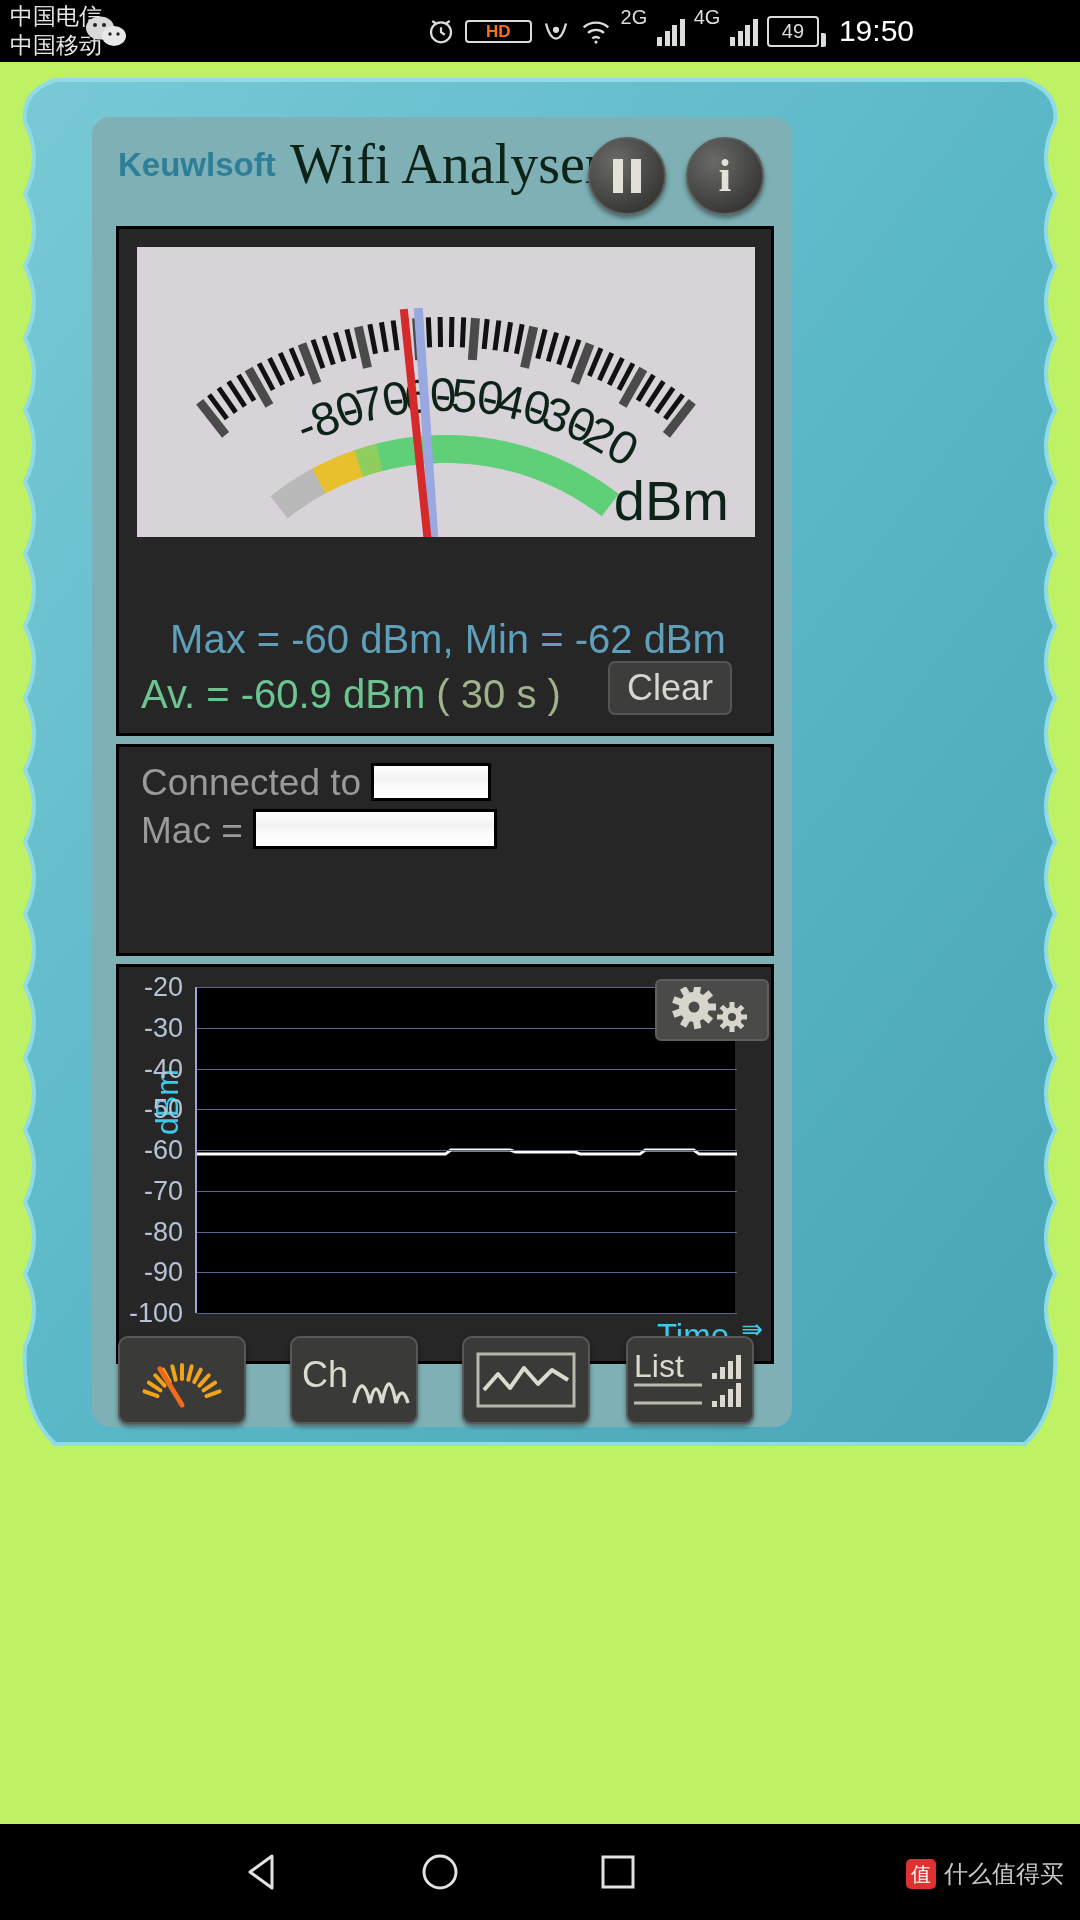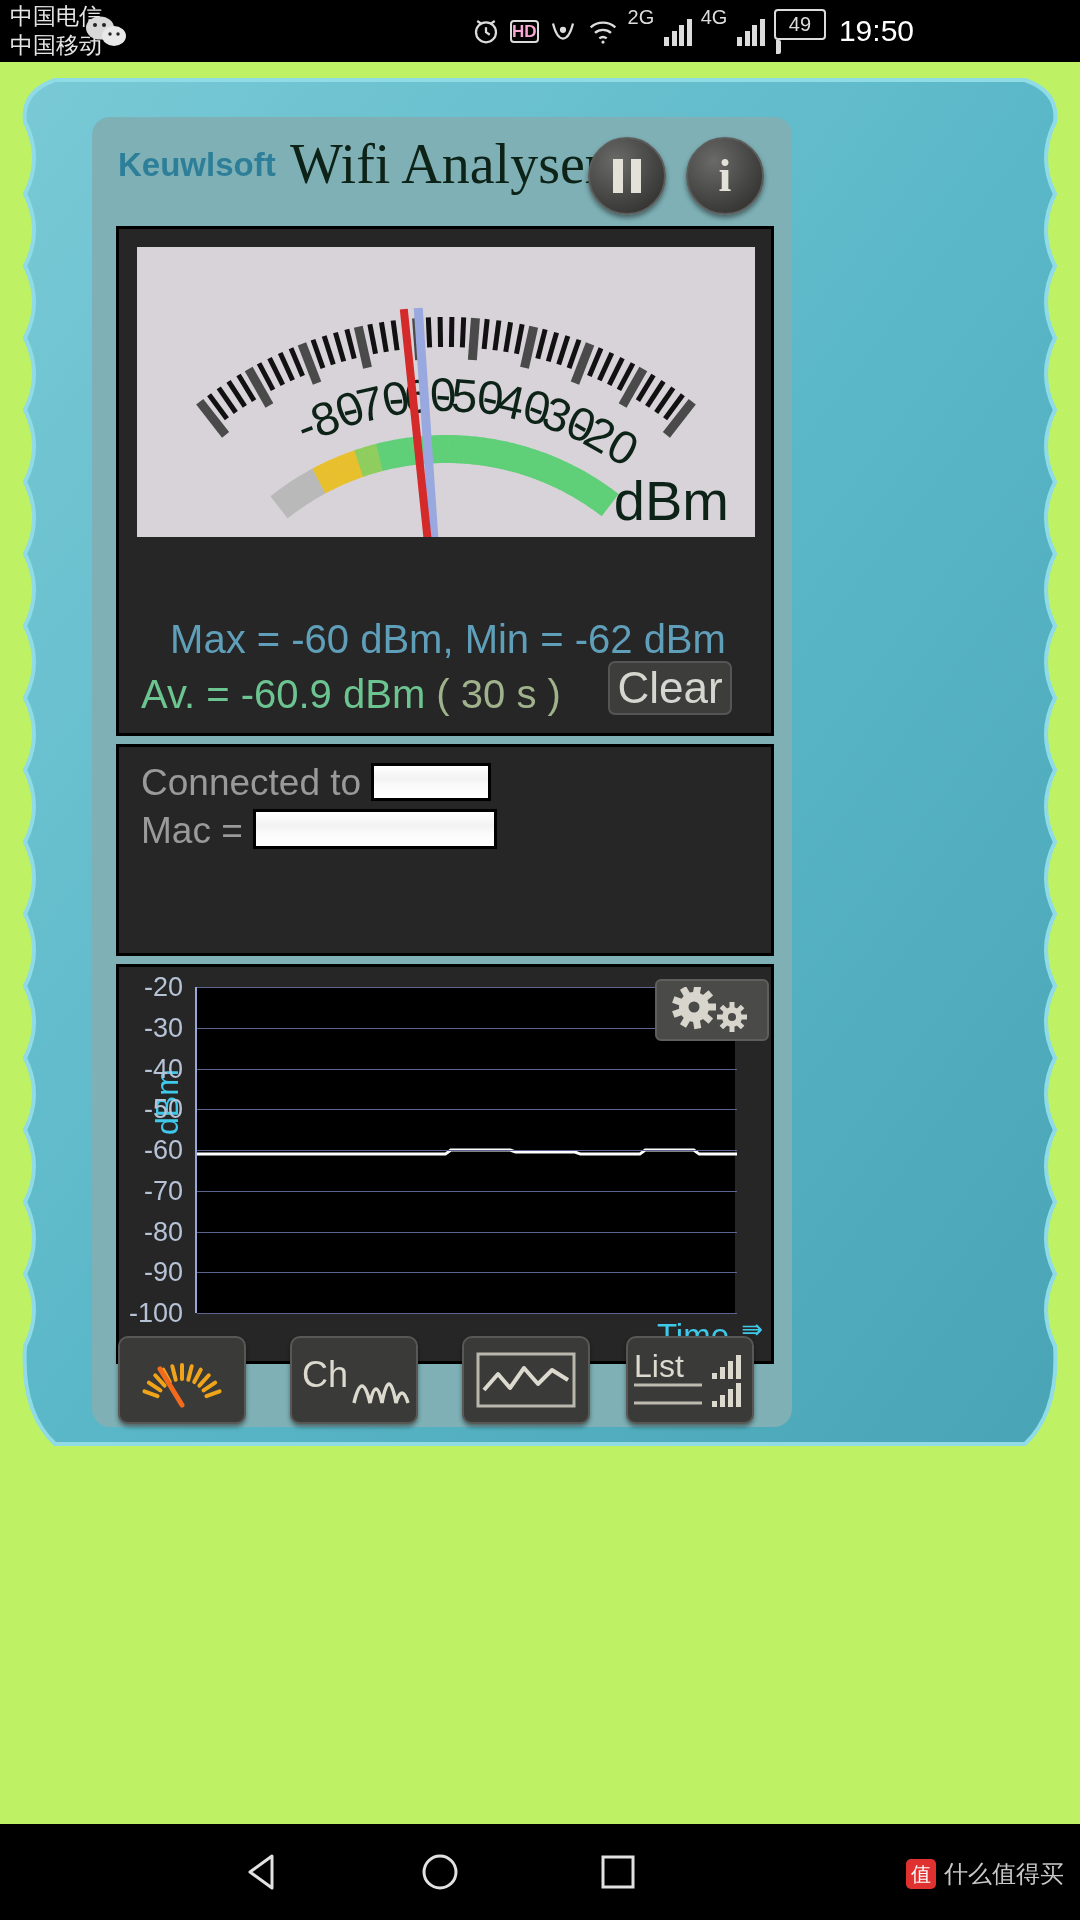--- a/index.html
+++ b/index.html
@@ -7,22 +7,22 @@
   body { font-family:"Liberation Sans", sans-serif; }
 
   
   .statusbar { position:absolute; left:0; top:0; width:928px; height:62px; background:#000; color:#e8e8e8; }
   .carriers { position:absolute; left:10px; top:2px; font-size:23px; line-height:29px; color:#e6e6e6; }
   .wechat-badge { position:absolute; left:85px; top:14px; width:42px; height:34px; }
   .sb-right { position:absolute; right:14px; top:0; height:62px; display:flex; align-items:center; gap:9px; }
   .sb-icon { display:flex; align-items:center; justify-content:center; }
   .clock-txt { font-size:30px; color:#fff; letter-spacing:0px; margin-left:4px; }
   .hd-box { border:2.5px solid #dcdcdc; border-radius:4px; font-size:17px; font-weight:bold;
-            padding:1px 0; color:#f9a8d4; line-height:17px; }
-  .batt { display:flex; align-items:flex-start;flex-direction:column; }
+            padding:1px 19px; color:#f97316; line-height:17px; }
+  .batt { display:flex; align-items:flex-end; }
   .batt-body { border:2.5px solid #dcdcdc; border-radius:4px; width:52px; height:31px; display:flex;
                align-items:center; justify-content:center; font-size:20px; color:#dcdcdc; }
   .batt-tip { width:5px; height:14px; background:#dcdcdc; margin-left:2px; border-radius:0 2px 2px 0; }
   .bars { display:flex; align-items:flex-end; gap:2.5px; height:30px; }
   .bars i { width:5px; background:#dcdcdc; display:block; }
   .gtag { font-size:20px; color:#dcdcdc; align-self:flex-start; margin-top:6px; margin-right:1px; }
 
   
   .app { position:absolute; left:0; top:62px; width:1080px; height:1762px; background:#bef264; }
 
@@ -58,21 +58,21 @@
   .dbm-label { position:absolute; right:26px; bottom:4px; font-size:56px; color:#0d2318;
                font-family:"Liberation Sans", sans-serif; }
 
   .rssi-main { position:absolute; left:0; top:318px; width:658px; text-align:center;
                font-size:55px; color:#5aa8bf; }
   .rssi-main .val { color:#3ec9ea; }
   .minmax { position:absolute; left:0; top:388px; width:658px; text-align:center; font-size:40px; color:#5f9fba; }
   .avrow { position:absolute; left:22px; top:443px; font-size:40px; color:#6cc490; }
   .avrow .secs { color:#9fb28b; }
   #clear-btn { position:absolute; left:489px; top:432px; width:124px; height:54px; background:#3d3d3b;
-               border:2px solid #555; border-radius:7px; color:#d6d6d0; font-size:44px;
+               border:2px solid #555; border-radius:7px; color:#d6d6d0; font-size:36px;
                display:flex; align-items:center; justify-content:center; }
 
   
   #info-panel { left:16px; top:622px; width:658px; height:212px; }
   .inforow { position:absolute; left:22px; font-size:37px; color:#9a9a9a; white-space:nowrap; }
   #row-ssid  { top:15px; }
   #row-mac   { top:62px; }
   #row-speed { top:109px; }
   #row-ip    { top:156px; }
   .redact { display:inline-block; vertical-align:-6px; border:3px solid #000;

